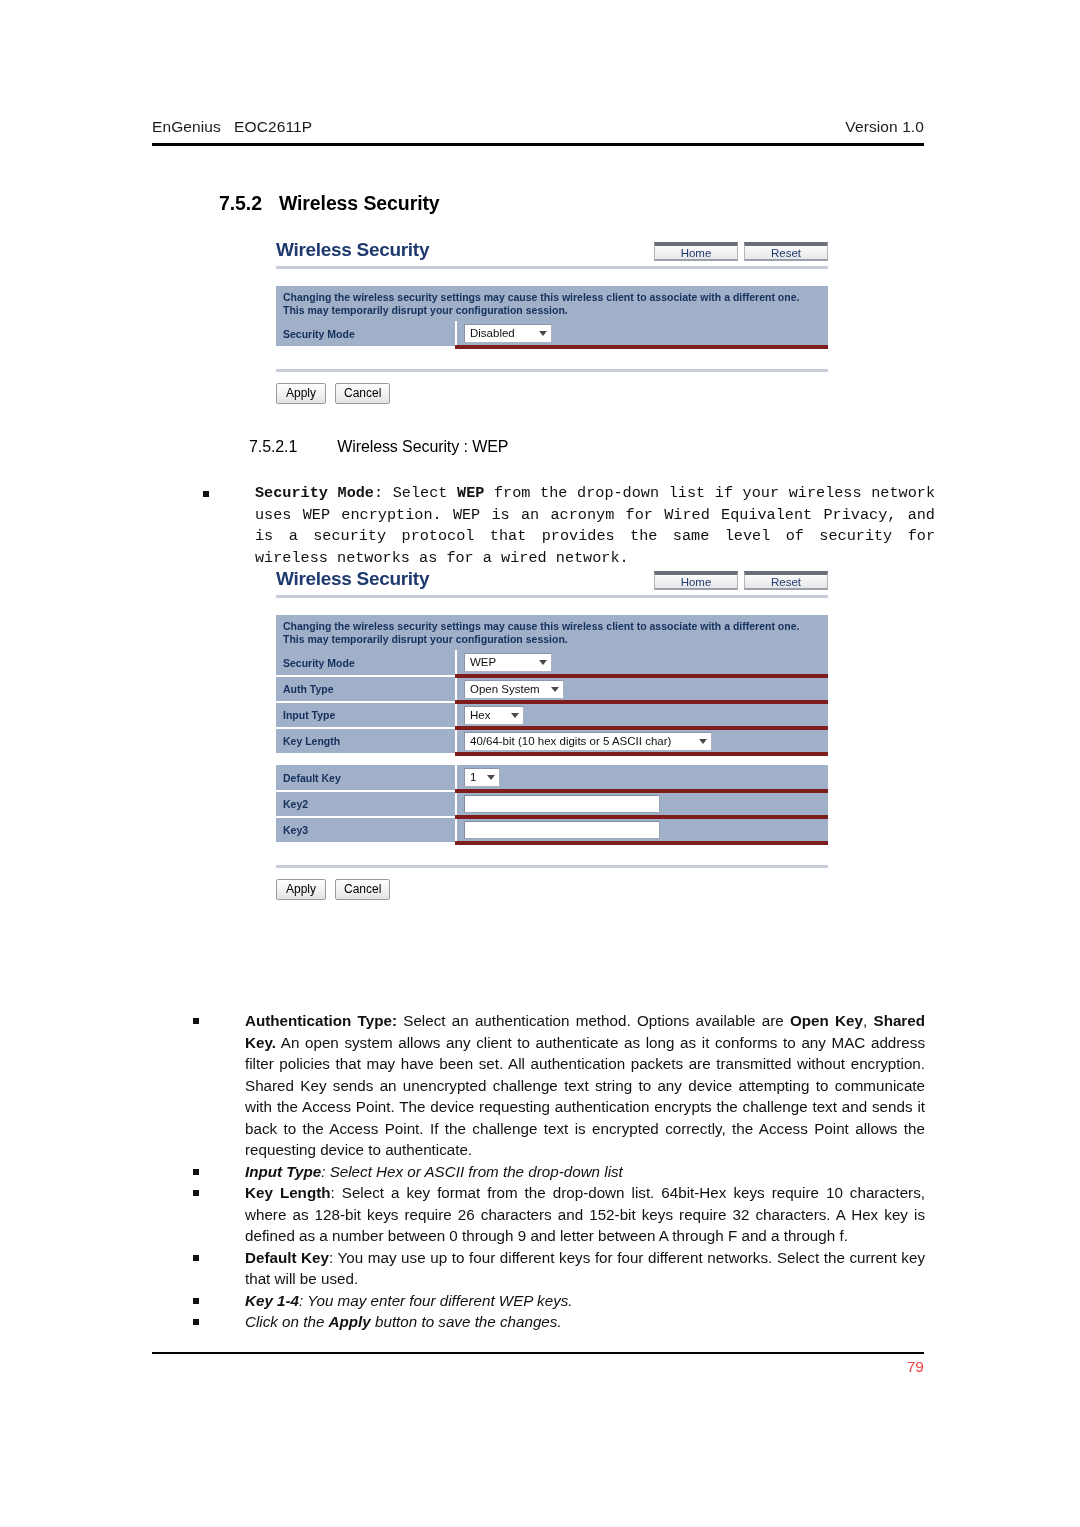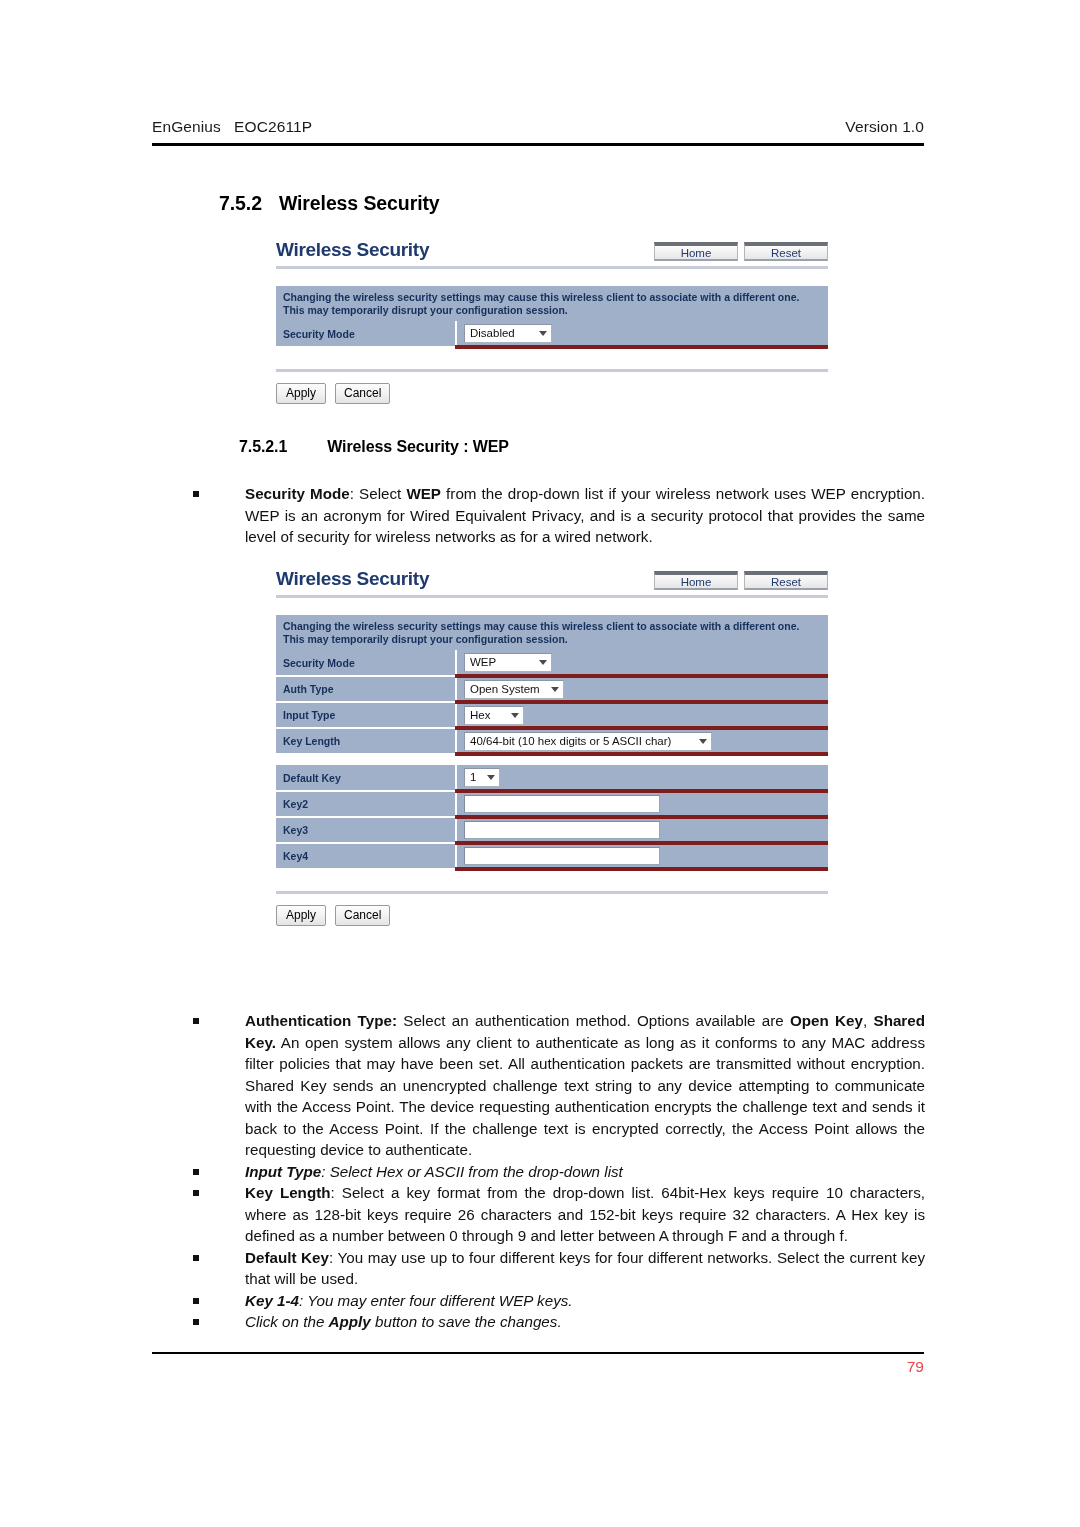--- a/index.html
+++ b/index.html
@@ -55,24 +55,24 @@
     top: 192px;
     font-size: 19.5px;
     font-weight: bold;
     color: #000;
     letter-spacing: -0.1px;
   }
   .h2 .num { margin-right: 17px; }
 
   .h3 {
     position: absolute;
-    left: 239px;
+    left: 249px;
     top: 438px;
     font-size: 16px;
-    font-weight: bold;
+    font-weight: normal;
     letter-spacing: -0.1px;
   }
   .h3 .num { margin-right: 40px; }
 
   
   .panel {
     position: absolute;
     background: #ffffff;
     font-family: "Liberation Sans", sans-serif;
   }
@@ -238,21 +238,21 @@
     position: absolute;
     left: 3px;
     top: 8px;
     width: 6px;
     height: 6px;
     background: #111;
   }
   .bullet.tight { text-align: left; font-style: italic; }
   .bullet b { font-weight: bold; }
 
-  .p1 { position: absolute; left: 190px; top: 483px; width: 735px; }
+  .p1 { position: absolute; left: 200px; top: 483px; width: 735px; font-family: Liberation Mono, monospace; }
   .p2 { position: absolute; left: 190px; top: 1010px; width: 735px; }
 
   
   .footer-rule {
     position: absolute;
     left: 152px;
     top: 1352px;
     width: 772px;
     height: 2px;
     background: #000000;
@@ -401,26 +401,20 @@
         </td>
       </tr>
       <tr>
         <td class="cell-label">Key2</td>
         <td class="cell-field">
           <div class="txt"></div>
         </td>
       </tr>
       <tr>
         <td class="cell-label">Key3</td>
-        <td class="cell-field">
-          <div class="txt"></div>
-        </td>
-      </tr>
-      <tr>
-        <td class="cell-label">Key4</td>
         <td class="cell-field">
           <div class="txt"></div>
         </td>
       </tr>
     </tbody>
       </table>
 
     <div style="height:20px;"></div>
     <div class="bottom-rule"></div>
     <div style="height:11px;"></div>

